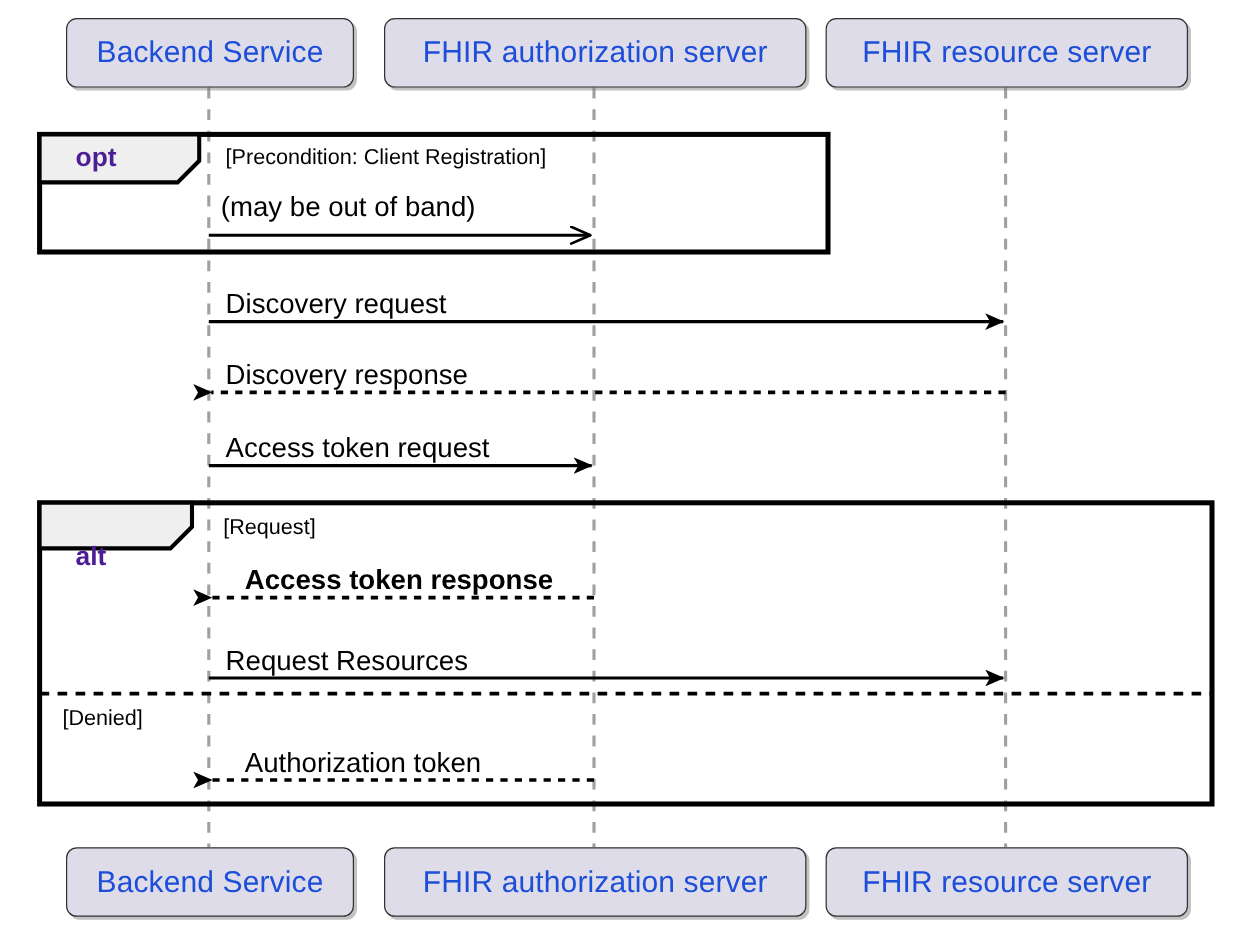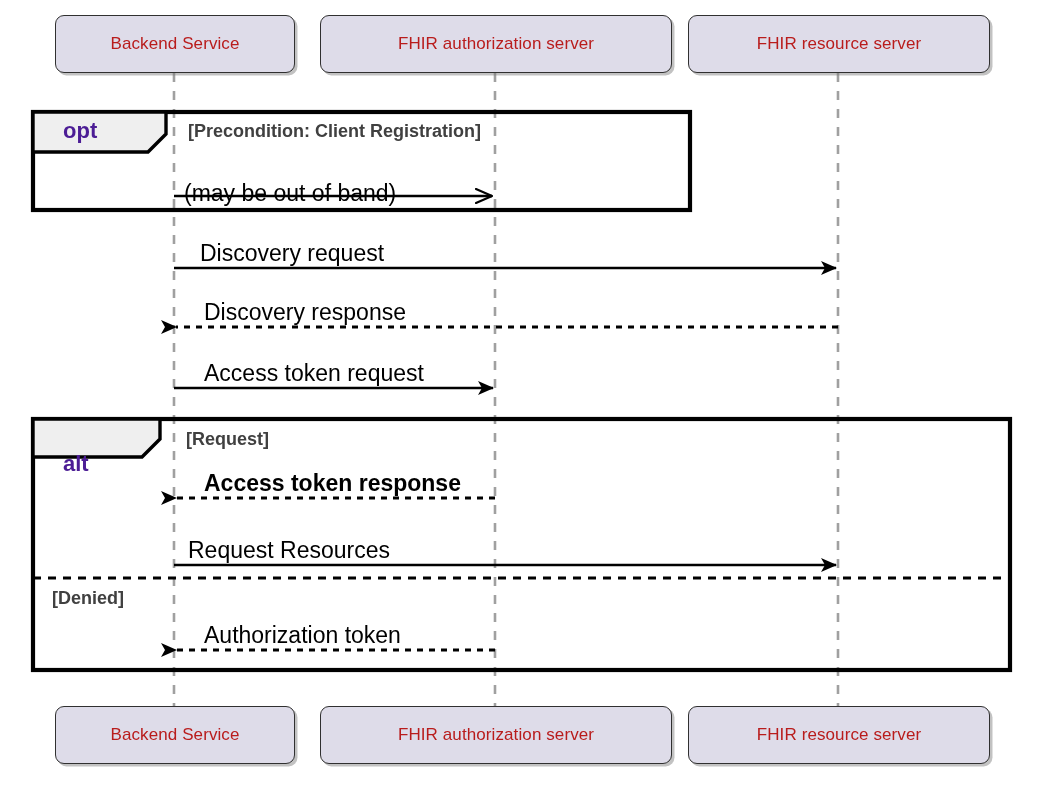--- a/index.html
+++ b/index.html
@@ -32,39 +32,39 @@
     border: 1.6px solid #303030;
     border-radius: 9px;
     background: #DEDCE9;
     box-shadow: 2.5px 2.5px 0 rgba(120,120,120,0.45);
     display: flex;
     align-items: center;
     justify-content: center;
   }
   .participant-label {
     font-family: "Liberation Sans", sans-serif;
-    font-size: 17px;
-    color: #b91c1c;
+    font-size: 25px;
+    color: #1d4ed8;
     white-space: nowrap;
     letter-spacing: 0.1px;
   }
   .frag-tab-label {
     position: absolute;
     font-family: "Liberation Sans", sans-serif;
     font-size: 22px;
     font-weight: bold;
     color: #4c1d95;
     white-space: nowrap;
   }
   .guard-label {
     position: absolute;
     font-family: "Liberation Sans", sans-serif;
     font-size: 18px;
-    font-weight: bold;
-    color: #404040;
+    font-weight: normal;
+    color: #000000;
     white-space: nowrap;
   }
   .msg-label {
     position: absolute;
     font-family: "Liberation Sans", sans-serif;
     font-size: 23px;
     color: #000000;
     white-space: nowrap;
   }
 </style>
@@ -128,21 +128,21 @@
       <div class="participant-box" style="left: 688px; top: 706px; width: 302px; height: 58px; background: rgb(222, 220, 233); border-color: rgb(48, 48, 48);">
         <span class="participant-label">FHIR resource server</span>
       </div>
     </div>
   <div id="text-layer">
       <div class="frag-tab-label" style="left: 63px; top: 118px;">opt</div>
       <div class="guard-label" style="left: 188px; top: 121px;">[Precondition: Client Registration]</div>
       <div class="frag-tab-label" style="left: 63px; top: 424px; margin-top: 27px;">alt</div>
       <div class="guard-label" style="left: 186px; top: 429px;">[Request]</div>
       <div class="guard-label" style="left: 52px; top: 588px;">[Denied]</div>
-      <div class="msg-label" style="left: 184px; top: 180px;">(may be out of band)</div>
-      <div class="msg-label" style="left: 200px; top: 240px;">Discovery request</div>
-      <div class="msg-label" style="left: 204px; top: 299px;">Discovery response</div>
-      <div class="msg-label" style="left: 204px; top: 360px; text-align: center;">Access token request</div>
+      <div class="msg-label" style="left: 184px; top: 159px;">(may be out of band)</div>
+      <div class="msg-label" style="left: 188px; top: 240px;">Discovery request</div>
+      <div class="msg-label" style="left: 188px; top: 299px;">Discovery response</div>
+      <div class="msg-label" style="left: 188px; top: 360px; text-align: center;">Access token request</div>
       <div class="msg-label" style="left: 204px; top: 470px; font-weight: bold;">Access token response</div>
       <div class="msg-label" style="left: 188px; top: 537px;">Request Resources</div>
       <div class="msg-label" style="left: 204px; top: 622px;">Authorization token</div>
     </div>
 </div>
 
 </body></html>

